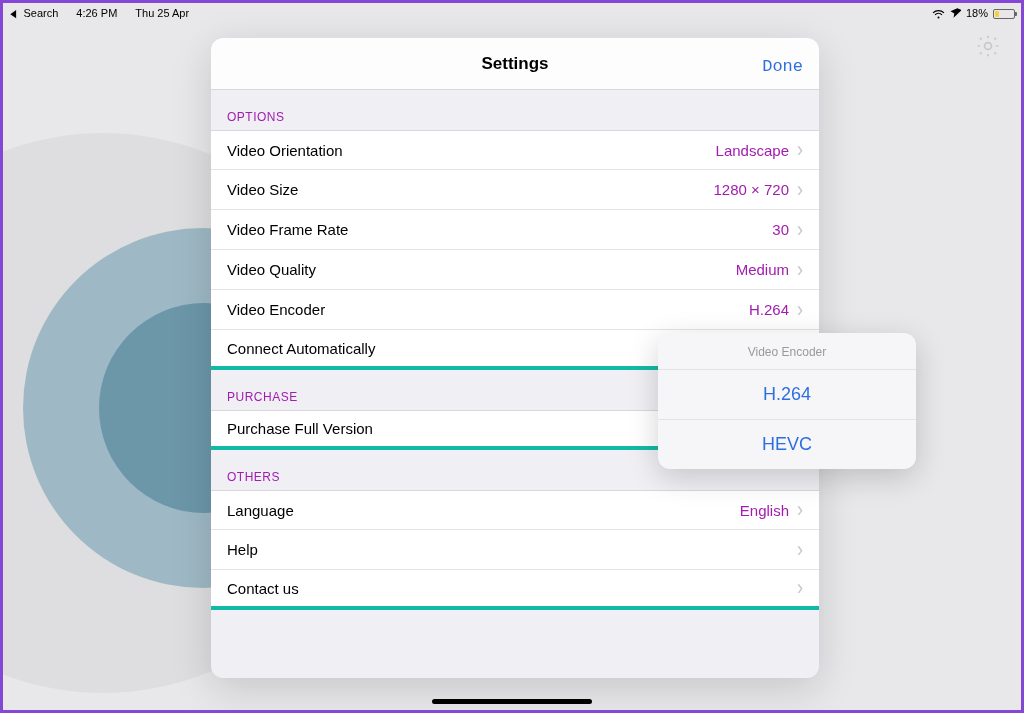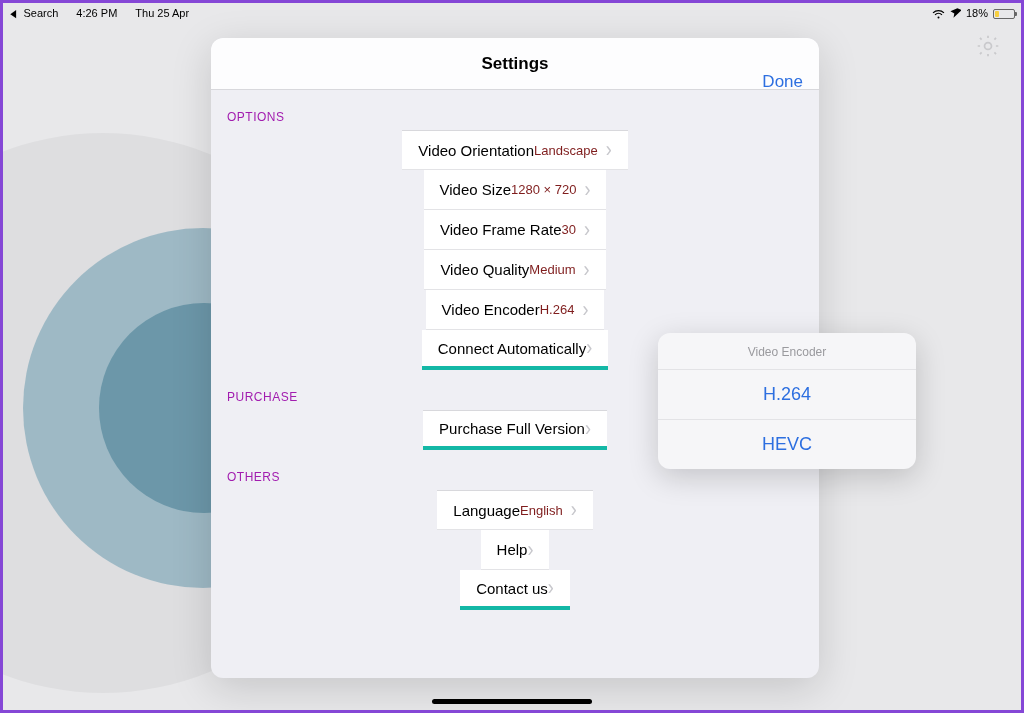--- a/index.html
+++ b/index.html
@@ -53,41 +53,41 @@
     box-shadow: 0 10px 40px rgba(0,0,0,0.15);
     display:flex; flex-direction:column;
   }
   .sheet-header {
     height:52px; background:#fdfdfe; border-bottom:1px solid #d8d8dc;
     display:flex; align-items:center; justify-content:center; position:relative;
     border-radius:12px 12px 0 0;
   }
   .sheet-title { font-size:17px; font-weight:600; color:#000; }
   .done-btn {
-    position:absolute; right:16px; top:16px; height:56px; display:flex; align-items:center;
-    color:#2d6fe0; font-size:17px; font-weight:400; cursor:pointer;
+    position:absolute; right:16px; top:0; height:56px; display:flex; align-items:center;
+    color:#2d6fe0; font-size:17px; font-weight:400; cursor:pointer;font-family:Liberation Mono, monospace;
   }
 
   .section-header {
     font-size:12px; letter-spacing:0.5px; color:#a21caf;
     padding: 20px 16px 6px 16px; text-transform:uppercase;
   }
 
   .row {
     background:#fff; height:40px; display:flex; align-items:center;
     padding:0 16px; border-bottom:1px solid #e3e3e6;
     font-size:15px; color:#000;
   }
   .row:first-of-type { border-top:1px solid #e3e3e6; }
   .row .label { flex:0 0 auto; }
   .row .spacer { flex:1 1 auto; }
-  .row .value { color:#7f1d1d; font-size:13px; margin-right:8px; }
+  .row .value { color:#a21caf; font-size:15px; margin-right:8px; }
   .chevron { color:#c7c7cc; font-size:18px; line-height:1; transform:scaleY(1.2); }
 
-  .group { display:flex; flex-direction:column;align-items:center; }
+  .group { display:flex; flex-direction:column; }
   .group .row:last-child { border-bottom:4px solid #14b8a6; }
   .group .row:first-child { border-top:1px solid #d8d8dc; }
 
   
   .popover {
     position:absolute; left:655px; top:330px; width:258px;
     background:#f6f6f8; border-radius:12px;
     box-shadow:0 8px 30px rgba(0,0,0,0.18);
     overflow:hidden;
   }

